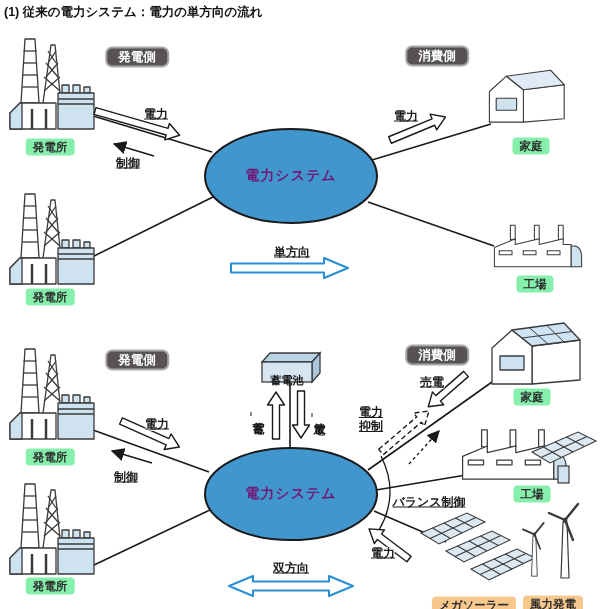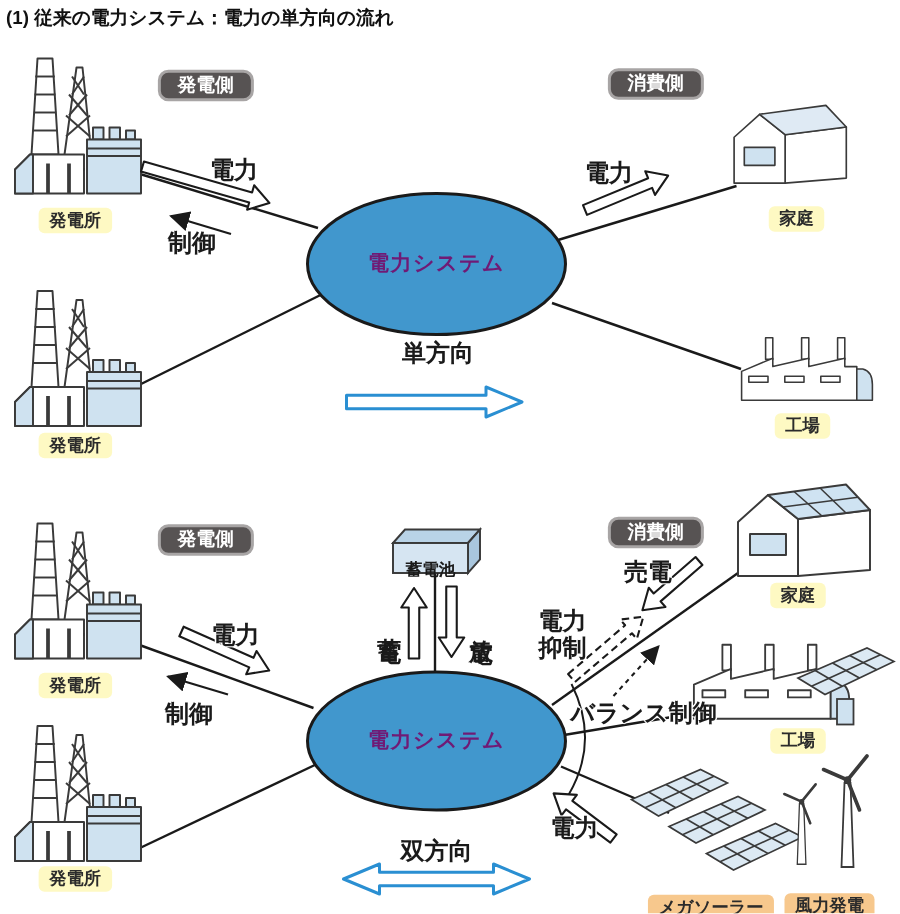--- a/index.html
+++ b/index.html
@@ -1,25 +1,25 @@
 <!DOCTYPE html>
 <html><head>
 <meta charset="utf-8">
 <style>
   html,body{margin:0;padding:0;background:#fff;}
   .canvas{position:relative;width:600px;height:609px;background:#fff;overflow:hidden;
           font-family:"Liberation Sans","DejaVu Sans",sans-serif;}
   svg.layer{position:absolute;left:0;top:0;}
   .title{position:absolute;font-size:12.5px;font-weight:bold;color:#111;white-space:nowrap;}
   .lbl{position:absolute;transform:translate(-50%,-50%);font-weight:bold;white-space:nowrap;}
-  .plain{font-size:16px;color:#1a1a1a;
-         text-shadow:-1px 0 0 #fff,1px 0 0 #fff,0 -1px 0 #fff,0 1px 0 #fff;}
+  .plain{font-size:12px;color:#1a1a1a;
+         text-shadow:-1px 0 0 #fff,1px 0 0 #fff,0 -1px 0 #fff,0 1px 0 #fff;text-decoration:underline;}
   .dark{background:#575353;color:#fff;border:2px solid #a8a5a5;border-radius:7px;
         padding:0 11px;font-size:12.5px;}
-  .gray{background:#fef9c3;color:#2b2b2b;border-radius:4px;padding:1px 7px;font-size:11.5px;}
+  .gray{background:#86efac;color:#2b2b2b;border-radius:4px;padding:1px 7px;font-size:11.5px;}
   .orange{background:#f7c88d;color:#2b2b2b;border-radius:4px;padding:1px 7px;font-size:11.5px;margin-top:10px;}
   .vert{writing-mode:vertical-rl;letter-spacing:2px;}
   .wrap{transform:none;white-space:normal;line-height:1.15;}
   .sys{font-size:14px;color:#701a75;letter-spacing:1px;text-shadow:none;}
   .battery-text{font-size:11px;color:#1a1a1a;}
 </style>
 </head>
 <body>
 
 <div class="canvas">
@@ -172,35 +172,35 @@
 <div class="lbl dark" style="left:137px;top:57px">発電側</div>
 <div class="lbl dark" style="left:437px;top:56px">消費側</div>
 <div class="lbl sys" style="left:291px;top:176px">電力システム</div>
 <div class="lbl gray" style="left:50px;top:147px">発電所</div>
 <div class="lbl gray" style="left:50px;top:297px">発電所</div>
 <div class="lbl gray" style="left:531px;top:146px">家庭</div>
 <div class="lbl gray" style="left:535px;top:284px">工場</div>
 <div class="lbl plain" style="left:156px;top:114px">電力</div>
 <div class="lbl plain" style="left:128px;top:163px">制御</div>
 <div class="lbl plain" style="left:406px;top:116px">電力</div>
-<div class="lbl plain" style="left:292px;top:236px">単方向</div>
+<div class="lbl plain" style="left:292px;top:252px">単方向</div>
 
 <div class="lbl dark" style="left:137px;top:360px">発電側</div>
 <div class="lbl dark" style="left:437px;top:355px">消費側</div>
 <div class="lbl sys" style="left:291px;top:494px">電力システム</div>
 <div class="lbl gray" style="left:50px;top:457px">発電所</div>
 <div class="lbl gray" style="left:50px;top:586px">発電所</div>
 <div class="lbl battery-text" style="left:287px;top:380px;font-weight:bold">蓄電池</div>
 <div class="lbl plain vert" style="left:258px;top:414px">蓄電</div>
 <div class="lbl plain vert" style="left:319px;top:415px">放電</div>
 <div class="lbl gray" style="left:532px;top:397px">家庭</div>
 <div class="lbl gray" style="left:532px;top:494px">工場</div>
 <div class="lbl orange" style="left:474px;top:595px">メガソーラー</div>
 <div class="lbl orange" style="left:553px;top:594px">風力発電</div>
 <div class="lbl plain" style="left:157px;top:424px">電力</div>
 <div class="lbl plain" style="left:126px;top:477px">制御</div>
 <div class="lbl plain" style="left:432px;top:382px">売電</div>
 <div class="lbl plain wrap" style="left:359px;top:406px;width:32px">電力抑制</div>
-<div class="lbl plain" style="left:429px;top:476px">バランス制御</div>
+<div class="lbl plain" style="left:429px;top:502px">バランス制御</div>
 <div class="lbl plain" style="left:383px;top:553px">電力</div>
 <div class="lbl plain" style="left:291px;top:568px">双方向</div>
 
 </div>
 
 </body></html>

